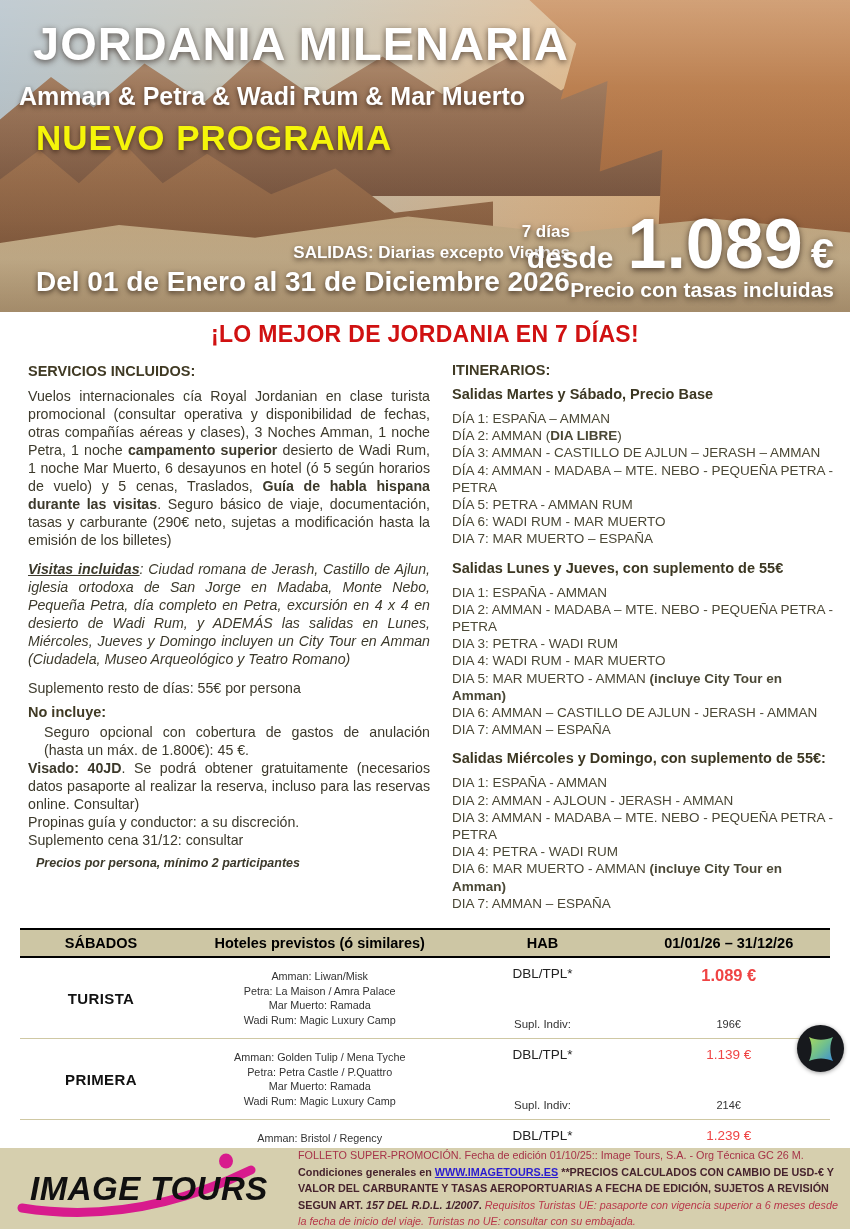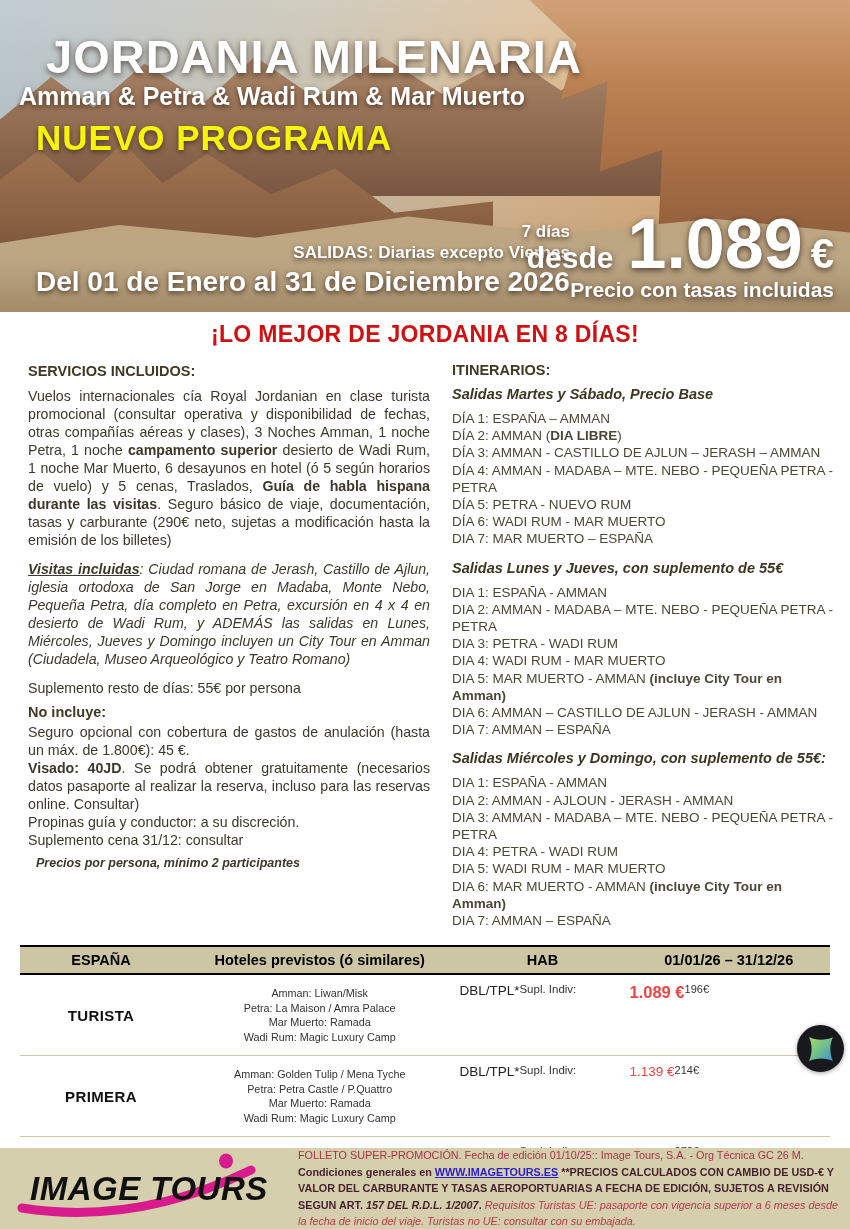--- a/index.html
+++ b/index.html
@@ -17,21 +17,21 @@
     background:linear-gradient(180deg,#c98f5e 0%,#b37749 45%,#8a5a3c 100%);
     clip-path:polygon(18% 0,30% 14%,26% 32%,38% 26%,36% 55%,52% 48%,50% 100%,100% 100%,100% 0);}
   .hero .rock-left{position:absolute;left:0;top:128px;width:58%;height:184px;
     background:linear-gradient(180deg,#a97c57 0%,#8f6546 55%,#7c5338 100%);
     clip-path:polygon(0 28%,8% 12%,16% 30%,25% 8%,33% 30%,42% 14%,55% 36%,68% 22%,80% 46%,100% 40%,100% 100%,0 100%);}
   .hero .valley{position:absolute;left:0;bottom:0;width:100%;height:34%;
     background:linear-gradient(180deg,#c9ae86 0%,#d8c29b 50%,#cdb38a 100%);
     clip-path:polygon(0 35%,14% 18%,30% 30%,48% 10%,66% 26%,84% 12%,100% 25%,100% 100%,0 100%);}
   .hero .haze{position:absolute;inset:0;
     background:linear-gradient(180deg,rgba(255,255,255,.16) 0%,rgba(255,255,255,0) 28%,rgba(70,45,28,.10) 70%,rgba(55,35,22,.28) 100%);}
-  .hero-title{position:absolute;left:33px;top:16px;margin:13px;color:#fff;font-size:47px;
+  .hero-title{position:absolute;left:33px;top:16px;margin:0;color:#fff;font-size:47px;
     font-weight:700;letter-spacing:1px;text-shadow:0 2px 6px rgba(30,15,8,.65);}
   .hero-sub{position:absolute;left:19px;top:82px;color:#fff;font-size:25px;font-weight:700;
     text-shadow:0 2px 5px rgba(30,15,8,.65);}
   .hero-badge{position:absolute;left:36px;top:118px;color:#f5f50a;font-size:35px;font-weight:800;
     letter-spacing:1px;text-shadow:0 2px 5px rgba(30,15,8,.55);}
   .hero-bl{position:absolute;left:36px;bottom:14px;color:#fff;
     text-shadow:0 2px 5px rgba(30,15,8,.7);}
   .hero-bl .l1{font-size:17px;font-weight:700;line-height:21px;text-align:right;}
   .hero-bl .l3{font-size:28px;font-weight:700;margin-top:3px;}
   .hero-br{position:absolute;right:16px;bottom:10px;text-align:right;color:#fff;
@@ -50,37 +50,37 @@
   .columns{display:flex;gap:22px;padding:6px 16px 0 28px;min-height:492px;}
   .col-left{width:402px;flex:none;color:#3c392b;font-size:14.2px;line-height:18px;}
   .col-right{flex:1;color:#4b4836;}
   .sec-h{font-size:14.5px;font-weight:700;color:#403a24;margin:6px 0 7px;}
   .just{text-align:justify;margin:0 0 11px;}
   .italic{font-style:italic;}
   .u{text-decoration:underline;}
   .line{margin:0;}
   .bold{font-weight:700;}
   .note{font-size:12.5px;font-weight:700;font-style:italic;padding-left:8px;margin-top:5px;}
-  .it-sub{font-size:14.5px;font-weight:700;font-style:italic;color:#3c3722;margin:12px 0 8px;}
+  .it-sub{font-size:14.5px;font-weight:700;color:#3c3722;margin:12px 0 8px;}
   .it-sub.first{margin-top:8px;}
   .day{font-size:13.5px;line-height:17.2px;}
   .it-block{margin-bottom:4px;}
 
   
   table.prices{width:810px;margin:12px auto 0;border-collapse:collapse;table-layout:fixed;}
   table.prices th{background:#cdc6a4;border-top:2.5px solid #000;border-bottom:2px solid #000;
     font-size:14.5px;font-weight:700;color:#000;padding:5px 2px;}
   table.prices col.c1{width:20%;} table.prices col.c2{width:34%;}
   table.prices col.c3{width:21%;} table.prices col.c4{width:25%;}
   table.prices td{vertical-align:middle;text-align:center;border-bottom:1.5px solid #cfc8a3;
     padding:6px 2px;margin-top:8px;}
   table.prices tr:last-child td{border-bottom:2.5px solid #bdb28c;}
   .opt{font-size:15px;font-weight:700;letter-spacing:.4px;color:#111;}
   .hotel-line{font-size:10.8px;line-height:14.5px;color:#333;}
-  .cell-stack{display:flex;flex-direction:row;justify-content:flex-start;height:64px;padding:2px 0;}
+  .cell-stack{display:flex;flex-direction:column;justify-content:space-between;height:64px;padding:2px 0;}
   .hab-main{font-size:13.5px;color:#222;}
   .hab-supl{font-size:11.5px;color:#333;}
   .price-main{font-size:13.5px;color:#ef4444;}
   .price-main.big1{font-size:16.5px;font-weight:700;}
   .price-supl{font-size:11px;color:#333;}
 
   
   .footer{position:absolute;left:0;bottom:0;width:850px;height:81px;background:#d6cfae;
     display:flex;align-items:center;gap:14px;padding:0 8px 0 16px;box-sizing:border-box;}
   .logo-box{flex:none;}
@@ -121,50 +121,50 @@
     <div class="hero-br">
       <div class="price-line">
         <span class="price-from">desde</span>
         <span class="price-big">1.089</span>
         <span class="price-cur">€</span>
       </div>
       <div class="price-note">Precio con tasas incluidas</div>
     </div>
   </header>
 
-  <h2 class="headline">¡LO MEJOR DE JORDANIA EN 8 DÍAS!</h2>
+  <h2 class="headline">¡LO MEJOR DE JORDANIA EN 7 DÍAS!</h2>
 
   <div class="columns">
 
     <section class="col-left">
       <h3 class="sec-h">SERVICIOS INCLUIDOS:</h3>
       <p class="just"><span>Vuelos internacionales cía Royal Jordanian en clase turista promocional (consultar operativa y disponibilidad de fechas, otras compañías aéreas y clases), 3 Noches Amman, 1 noche Petra, 1 noche </span><b>campamento superior</b><span> desierto de Wadi Rum, 1 noche Mar Muerto, 6 desayunos en hotel (ó 5 según horarios de vuelo) y 5 cenas, Traslados, </span><b>Guía de habla hispana durante las visitas</b><span>. Seguro básico de viaje, documentación, tasas y carburante (290€ neto, sujetas a modificación hasta la emisión de los billetes)</span></p>
 
       <p class="just italic"><b class="u">Visitas incluidas</b><span>: Ciudad romana de Jerash, Castillo de Ajlun, iglesia ortodoxa de San Jorge en Madaba, Monte Nebo, Pequeña Petra, día completo en Petra, excursión en 4 x 4 en desierto de Wadi Rum, y ADEMÁS las salidas en Lunes, Miércoles, Jueves y Domingo incluyen un City Tour en Amman (Ciudadela, Museo Arqueológico y Teatro Romano)</span></p>
 
       <div class="line" style="">Suplemento resto de días: 55€ por persona</div>
 
       <h3 class="sec-h" style="margin-bottom:2px;">No incluye:</h3>
-      <p class="just" style="margin-bottom:0;">Seguro opcional con cobertura de gastos de anulación (hasta un máx. de  1.800€): 45 €.</p>
+      <p class="just" style="margin-bottom:0;margin-left:16px;">Seguro opcional con cobertura de gastos de anulación (hasta un máx. de  1.800€): 45 €.</p>
       <p class="just" style="margin-bottom:0;"><b>Visado: 40JD</b><span>. Se podrá obtener gratuitamente (necesarios datos pasaporte al realizar la reserva, incluso para las reservas online. Consultar)</span></p>
       <div class="line">Propinas guía y conductor: a su discreción.</div>
       <div class="line">Suplemento cena 31/12: consultar</div>
       <div class="note">Precios por persona, mínimo 2 participantes</div>
     </section>
 
     <section class="col-right">
       <h3 class="sec-h">ITINERARIOS:</h3>
 
       <div class="it-block">
         <div class="it-sub first">Salidas Martes y Sábado, Precio Base</div>
         <div class="day"><span>DÍA 1: ESPAÑA – AMMAN</span><b></b><span></span></div>
         <div class="day"><span>DÍA 2: AMMAN (</span><b>DIA LIBRE</b><span>)</span></div>
         <div class="day"><span>DÍA 3: AMMAN - CASTILLO DE AJLUN – JERASH – AMMAN</span></div>
         <div class="day"><span>DÍA 4: AMMAN - MADABA – MTE. NEBO - PEQUEÑA PETRA - PETRA</span></div>
-        <div class="day"><span>DÍA 5: PETRA - NUEVO RUM</span></div>
+        <div class="day"><span>DÍA 5: PETRA - AMMAN RUM</span></div>
         <div class="day"><span>DÍA 6: WADI RUM - MAR MUERTO</span></div>
         <div class="day"><span>DIA 7: MAR MUERTO – ESPAÑA</span></div>
       </div>
 
       <div class="it-block">
         <div class="it-sub">Salidas Lunes y Jueves, con suplemento de 55€</div>
         <div class="day"><span>DIA 1: ESPAÑA - AMMAN</span></div>
         <div class="day"><span>DIA 2: AMMAN - MADABA – MTE. NEBO - PEQUEÑA PETRA - PETRA</span></div>
         <div class="day"><span>DIA 3: PETRA - WADI RUM</span></div>
         <div class="day"><span>DIA 4: WADI RUM - MAR MUERTO</span></div>
@@ -172,37 +172,36 @@
         <div class="day"><span>DIA 6: AMMAN – CASTILLO DE AJLUN - JERASH - AMMAN</span></div>
         <div class="day"><span>DIA 7: AMMAN – ESPAÑA</span></div>
       </div>
 
       <div class="it-block">
         <div class="it-sub">Salidas Miércoles y Domingo, con suplemento de 55€:</div>
         <div class="day"><span>DIA 1: ESPAÑA - AMMAN</span></div>
         <div class="day"><span>DIA 2: AMMAN - AJLOUN - JERASH - AMMAN</span></div>
         <div class="day"><span>DIA 3: AMMAN - MADABA – MTE. NEBO - PEQUEÑA PETRA - PETRA</span></div>
         <div class="day"><span>DIA 4: PETRA - WADI RUM</span></div>
-        <div class="day"><span>DIA 5: WADI RUM - MAR MUERTO</span></div>
         <div class="day"><span>DIA 6: MAR MUERTO - AMMAN </span><b>(incluye City Tour en Amman)</b></div>
         <div class="day"><span>DIA 7: AMMAN – ESPAÑA</span></div>
       </div>
     </section>
   </div>
 
   <table class="prices">
     <colgroup>
         <col class="c1">
         <col class="c2">
         <col class="c3">
         <col class="c4">
       </colgroup>
     <thead>
       <tr>
-        <th>ESPAÑA</th>
+        <th>SÁBADOS</th>
         <th>Hoteles previstos (ó similares)</th>
         <th>HAB</th>
         <th>01/01/26 – 31/12/26</th>
       </tr>
     </thead>
     <tbody>
       <tr>
         <td class="opt">TURISTA</td>
         <td>
           <div class="hotel-line">Amman: Liwan/Misk</div>

